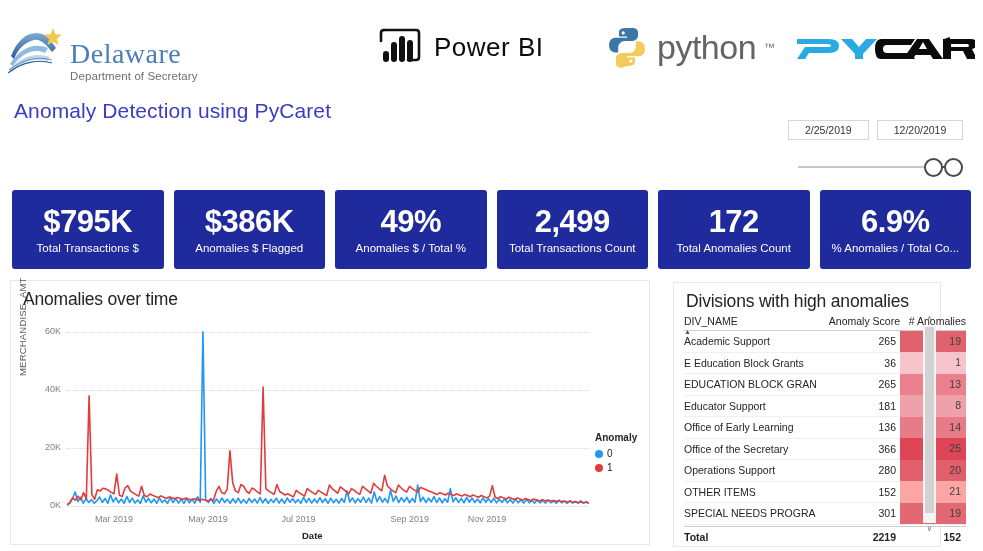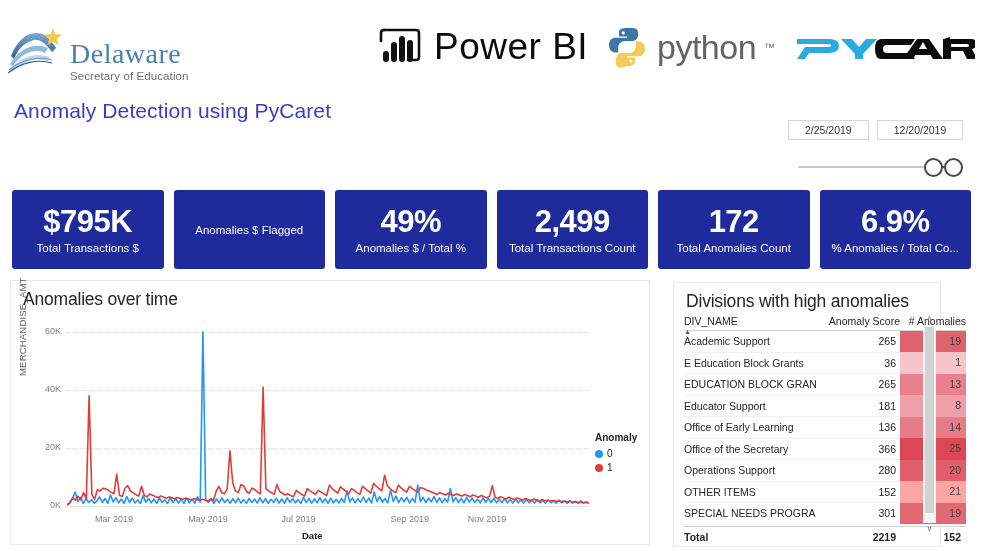--- a/index.html
+++ b/index.html
@@ -20,21 +20,21 @@
   .de-name {
     font-family:"Liberation Serif", serif; font-size:28px; color:#4a7fb5;
     line-height:30px; letter-spacing:.5px;
   }
   .de-sub {
     font-family:"Liberation Sans", sans-serif; font-size:11.5px; color:#6d6e71;
     line-height:14px; letter-spacing:.1px;
   }
 
   .pbi-logo { position:absolute; left:378px; top:24px; height:46px; display:flex; align-items:center; gap:12px; }
-  .pbi-word { font-size:37px; color:#0b0b0b; font-weight:400; letter-spacing:.5px; }
+  .pbi-word { font-size:26px; color:#0b0b0b; font-weight:400; letter-spacing:.5px; }
 
   .py-logo { position:absolute; left:605px; top:24px; height:46px; display:flex; align-items:center; gap:8px; }
   .py-word { font-size:34px; color:#646464; letter-spacing:-.5px; }
   .py-tm { font-size:11px; color:#646464; vertical-align:18px; }
 
   .pc-logo { position:absolute; left:795px; top:28px; height:40px; display:flex; align-items:center; }
 
   
   .title-block { position:absolute; left:14px; top:96px; }
   .title-line { font-size:21px; color:#3b3bc4; line-height:29px; letter-spacing:.1px; }
@@ -132,21 +132,21 @@
         <path d="M3 30 C10 12 22 4 34 8 C40 10 44 16 48 22 L44 26 C38 18 32 13 26 14 C17 16 10 23 6 33 Z" fill="url(#dg1)"></path>
         <path d="M2 38 C12 22 26 16 40 22 L37 27 C26 22 14 27 5 40 Z" fill="#8fb9dd"></path>
         <path d="M1 44 C13 30 28 26 42 31 L40 35 C28 31 15 35 4 46 Z" fill="#bcd6ec"></path>
         <path d="M0 47 C14 36 30 33 44 37" fill="none" stroke="#2b5c96" stroke-width="1.1"></path>
         <path d="M1 44 C15 33 30 30 44 34" fill="none" stroke="#4a7fb5" stroke-width=".8"></path>
         <polygon points="45,2 47.4,8.2 54,8.6 48.9,12.9 50.6,19.3 45,15.7 39.4,19.3 41.1,12.9 36,8.6 42.6,8.2" fill="#f2c94c"></polygon>
       </svg>
       <div class="de-text">
         <div class="de-name">Delaware</div>
         <div class="de-sub">
-          <span>Secretary of Education</span>
+          <span>Department of Secretary</span>
         </div>
       </div>
     </div>
 
     <div class="pbi-logo">
       <svg width="44" height="40" viewBox="0 0 44 40">
         <path d="M6 3 L38 3 Q41 3 41 6 L41 30 Q41 33 38 33 L30 33" fill="none" stroke="#111" stroke-width="2.6" stroke-linecap="round"></path>
         <path d="M6 3 Q3 3 3 6 L3 14" fill="none" stroke="#111" stroke-width="2.6" stroke-linecap="round"></path>
         <rect x="5" y="24" width="6" height="11" rx="3" fill="#111"></rect>
         <rect x="13" y="15" width="6" height="20" rx="3" fill="#111"></rect>
@@ -201,20 +201,21 @@
       <div class="slider-knob knob-b"></div>
     </div>
   </div>
 
   <div class="kpi-row">
     <div class="kpi" style="background: rgb(31, 42, 157);">
       <div class="kpi-value">$795K</div>
       <div class="kpi-label">Total Transactions $</div>
     </div>
     <div class="kpi" style="background: rgb(31, 42, 157);">
+      <div class="kpi-value">$386K</div>
       <div class="kpi-label">Anomalies $ Flagged</div>
     </div>
     <div class="kpi" style="background: rgb(31, 42, 157);">
       <div class="kpi-value">49%</div>
       <div class="kpi-label">Anomalies $ / Total %</div>
     </div>
     <div class="kpi" style="background: rgb(31, 42, 157);">
       <div class="kpi-value">2,499</div>
       <div class="kpi-label">Total Transactions Count</div>
     </div>

